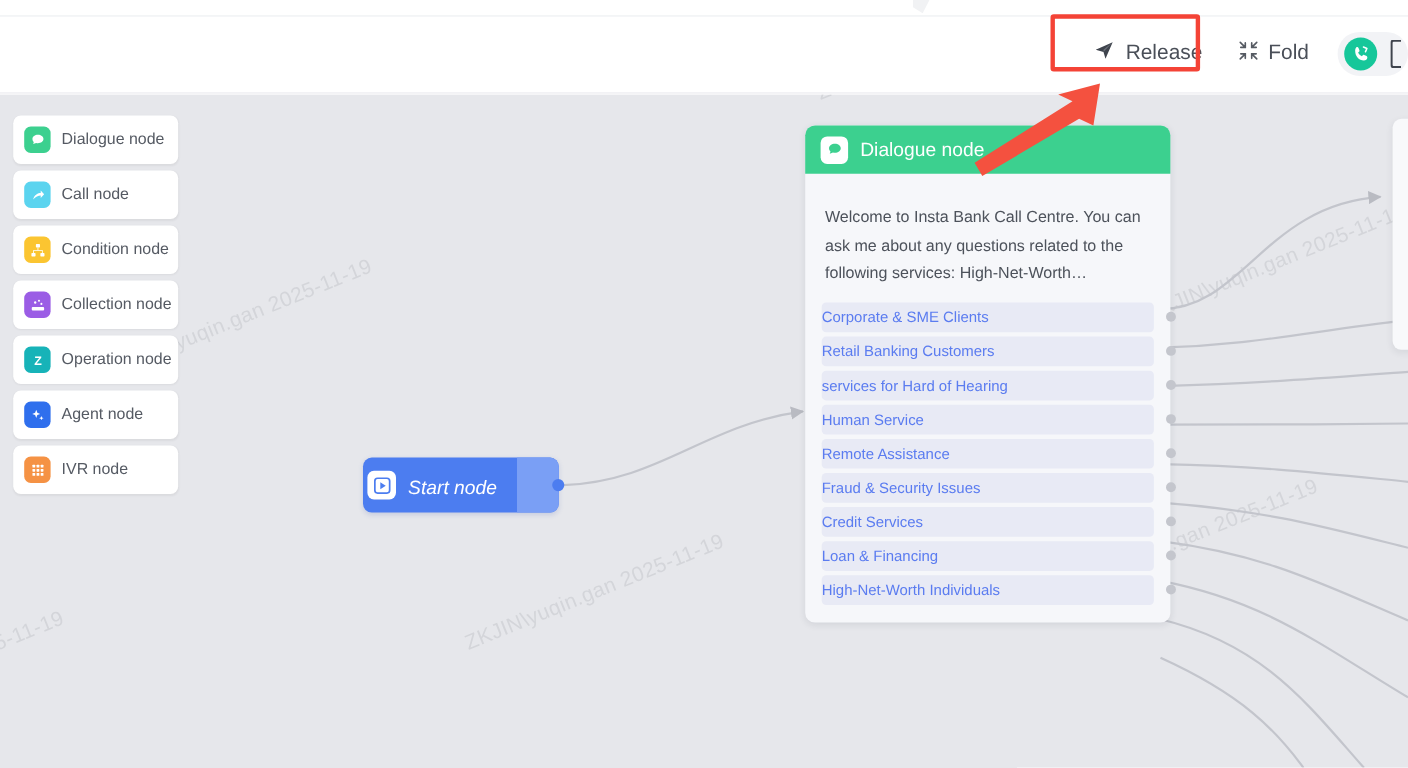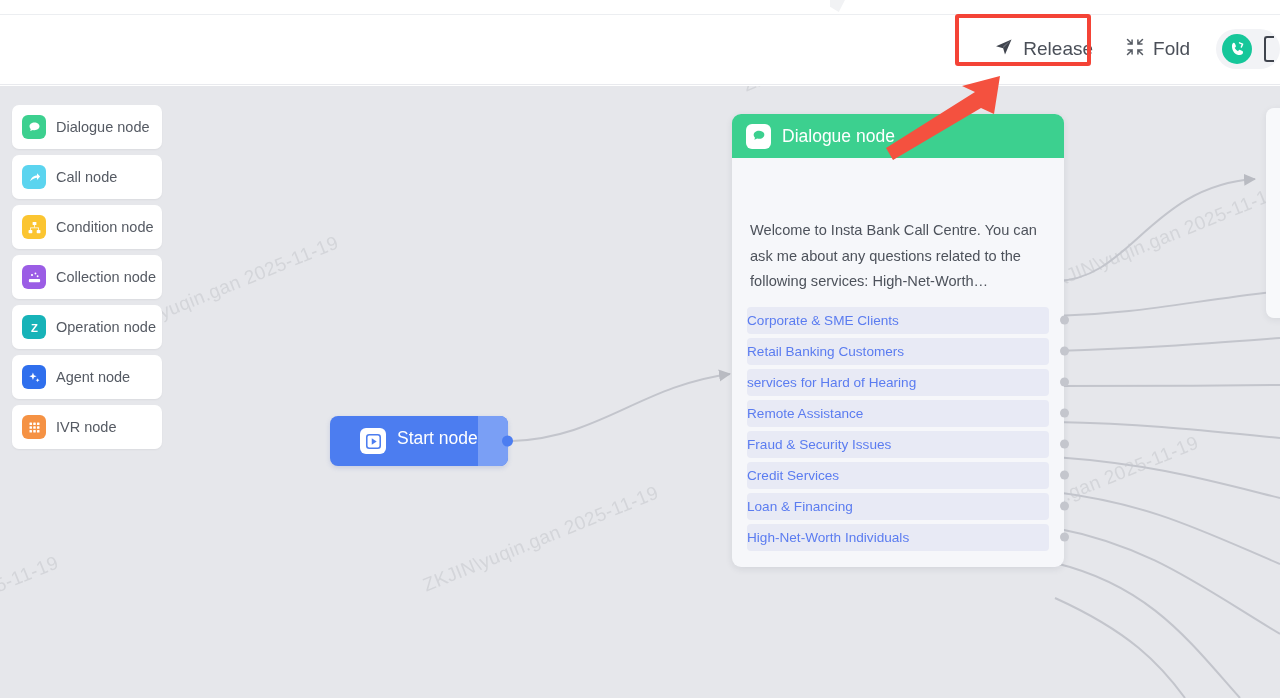--- a/index.html
+++ b/index.html
@@ -147,22 +147,22 @@
     position: absolute; left: 330px; top: 330px;
     width: 178px; height: 50px;
     border-radius: 8px;
     background: #4c7df0;
     display: flex; align-items: center;
     cursor: pointer;
     z-index: 4;
     box-shadow: 0 2px 5px rgba(60,90,180,0.18);
   }
   .start-node-main {
-    display: flex; align-items: flex-start; gap: 11px;
-    padding-left: 30px; flex: 1;
+    display: flex; align-items: flex-end; gap: 11px;
+    padding-left: 4px; flex: 1; font-style: italic;
   }
   .start-icon {
     width: 26px; height: 26px; border-radius: 6px; background: #ffffff;
     display: flex; align-items: center; justify-content: center;
   }
   .start-label { font-size: 17.5px; color: #ffffff; white-space: nowrap; }
   .start-node-tail {
     width: 38px; height: 100%;
     background: #7a9ff5;
     border-radius: 0 8px 8px 0;
@@ -189,21 +189,21 @@
     background: #3cd08f;
     border-radius: 9px 9px 0 0;
     display: flex; align-items: center; gap: 11px;
     padding-left: 14px;
   }
   .dlg-head-icon {
     width: 25px; height: 25px; border-radius: 6px; background: #ffffff;
     display: flex; align-items: center; justify-content: center;
   }
   .dlg-head-title { font-size: 17.5px; color: #ffffff; }
-  .dlg-body { padding: 28px 18px 4px 18px; margin-top: 32px; }
+  .dlg-body { padding: 28px 18px 4px 18px; }
   .dlg-text {
     font-size: 14.6px; line-height: 25.5px; color: #4d525b;
   }
   .dlg-options { padding: 8px 15px 16px 15px; display: flex; flex-direction: column; gap: 4px; }
   .dlg-option {
     position: relative;
     height: 27px;
     background: #e8eaf5;
     border-radius: 4px;
     display: flex; align-items: center; justify-content: flex-start;
@@ -446,20 +446,24 @@
           </div>
         <div class="dlg-option">
             <span>Retail Banking Customers</span>
             <span class="opt-dot"></span>
           </div>
         <div class="dlg-option">
             <span>services for Hard of Hearing</span>
             <span class="opt-dot"></span>
           </div>
         <div class="dlg-option">
+            <span>Human Service</span>
+            <span class="opt-dot"></span>
+          </div>
+        <div class="dlg-option">
             <span>Remote Assistance</span>
             <span class="opt-dot"></span>
           </div>
         <div class="dlg-option">
             <span>Fraud &amp; Security Issues</span>
             <span class="opt-dot"></span>
           </div>
         <div class="dlg-option">
             <span>Credit Services</span>
             <span class="opt-dot"></span>

